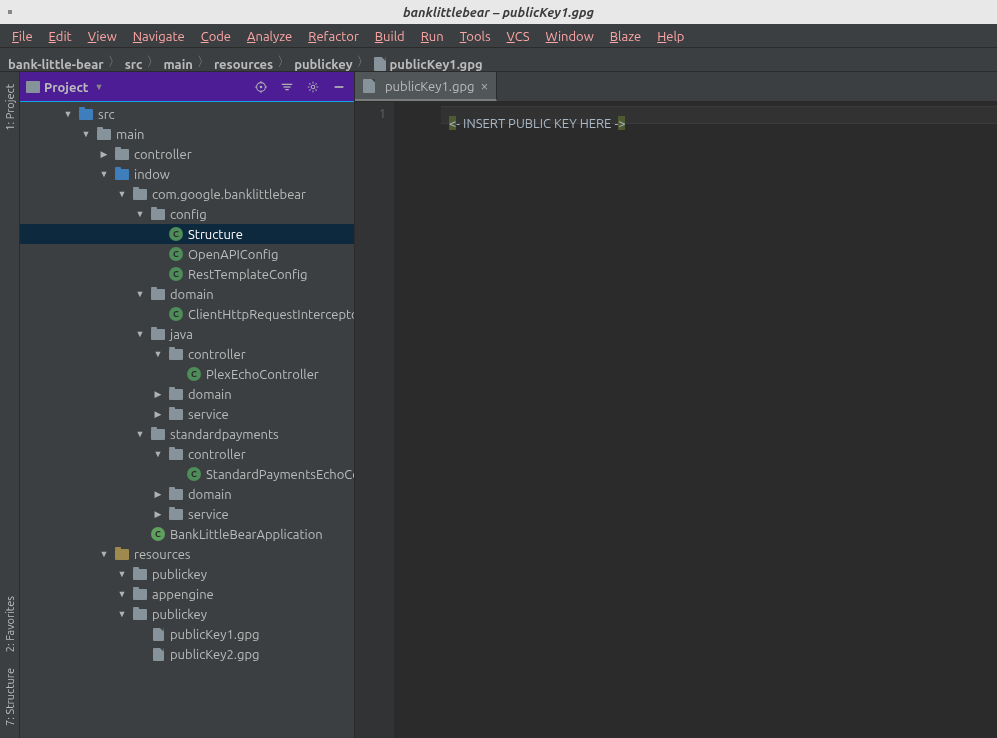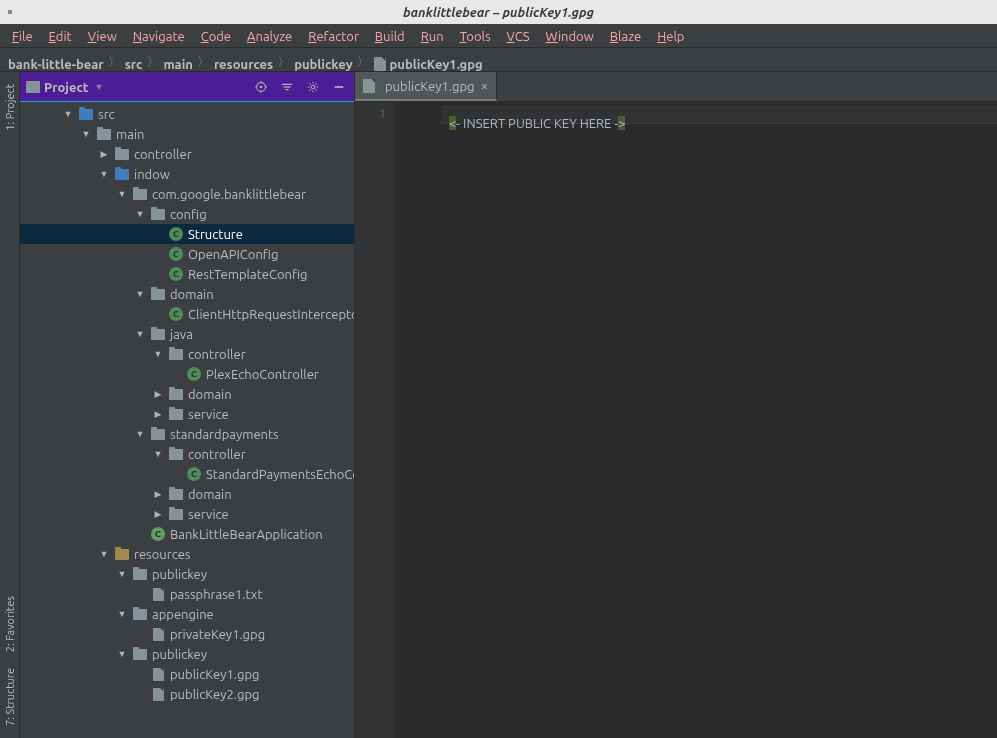--- a/index.html
+++ b/index.html
@@ -343,42 +343,26 @@
         </div>
         <div class="tree-row">
           <div class="tree-indent" style="width: 96px;"></div>
           <div class="tree-arrow">▼</div>
           <div class="tree-icon">
             <div class="folder-icon"></div>
           </div>
           <span class="tree-label">publickey</span>
         </div>
         <div class="tree-row">
-          <div class="tree-indent" style="width: 114px;"></div>
-          <div class="tree-arrow"></div>
-          <div class="tree-icon">
-            <div class="file-icon"></div>
-          </div>
-          <span class="tree-label">passphrase1.txt</span>
-        </div>
-        <div class="tree-row">
           <div class="tree-indent" style="width: 96px;"></div>
           <div class="tree-arrow">▼</div>
           <div class="tree-icon">
             <div class="folder-icon"></div>
           </div>
           <span class="tree-label">appengine</span>
-        </div>
-        <div class="tree-row">
-          <div class="tree-indent" style="width: 114px;"></div>
-          <div class="tree-arrow"></div>
-          <div class="tree-icon">
-            <div class="file-icon"></div>
-          </div>
-          <span class="tree-label">privateKey1.gpg</span>
         </div>
         <div class="tree-row">
           <div class="tree-indent" style="width: 96px;"></div>
           <div class="tree-arrow">▼</div>
           <div class="tree-icon">
             <div class="folder-icon"></div>
           </div>
           <span class="tree-label">publickey</span>
         </div>
         <div class="tree-row">

